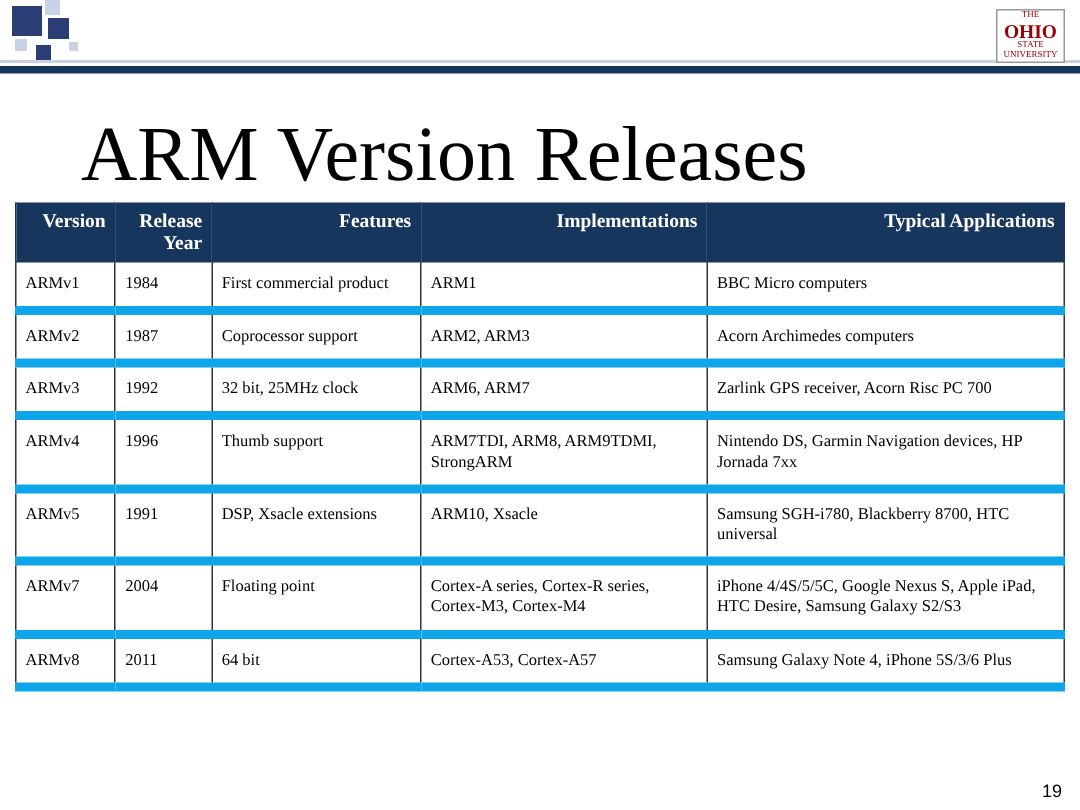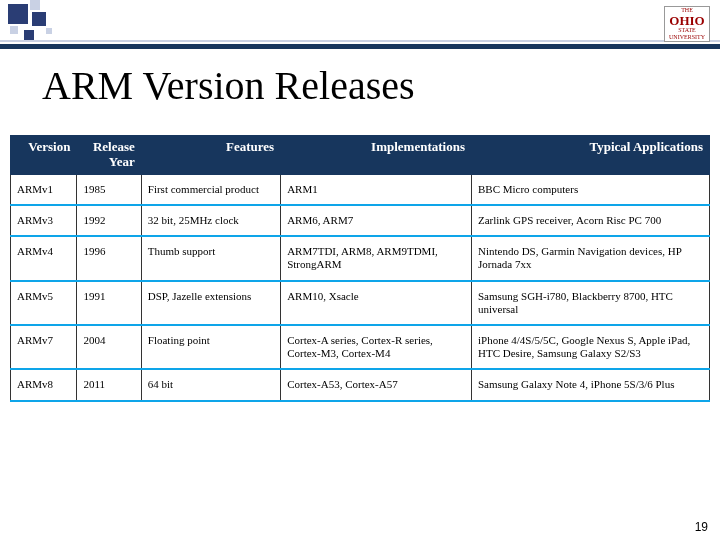--- a/index.html
+++ b/index.html
@@ -67,22 +67,22 @@
   }
   .logo .ohio {
     font-size: 13px;
     font-weight: bold;
     line-height: 13px;
   }
   h1.title {
     position: absolute;
     top: 62px;
     left: 42px;
-    margin: 0;
-    font-size: 40px;
+    margin: 12px;
+    font-size: 52px;
     font-weight: normal;
     color: #000;
   }
   .tablewrap {
     position: absolute;
     top: 135px;
     left: 10px;
     right: 10px;
   }
   table.arm {
@@ -99,21 +99,21 @@
     font-size: 13px;
     padding: 4px 6px;
     border: 1px solid #17365d;
     vertical-align: top;
     line-height: 1.15;
   }
   table.arm td {
     padding: 8px 6px;
     border-left: 1px solid #333;
     border-right: 1px solid #333;
-    border-bottom: 2px solid #0ea5e9;
+    border-bottom: 6px solid #0ea5e9;
     vertical-align: top;
     line-height: 1.2;
   }
   table.arm col.c1 { width: 62px; }
   table.arm col.c2 { width: 60px; }
   table.arm col.c3 { width: 130px; }
   table.arm col.c4 { width: 178px; }
   table.arm col.c5 { width: 222px; }
 
   .pagenum {
@@ -165,43 +165,50 @@
           <th>Version</th>
           <th>Release Year</th>
           <th>Features</th>
           <th>Implementations</th>
           <th>Typical Applications</th>
         </tr>
       </thead>
       <tbody id="table-body">
           <tr>
             <td>ARMv1</td>
-            <td>1985</td>
+            <td>1984</td>
             <td>First commercial product</td>
             <td>ARM1</td>
             <td>BBC Micro computers</td>
+          </tr>
+          <tr>
+            <td>ARMv2</td>
+            <td>1987</td>
+            <td>Coprocessor support</td>
+            <td>ARM2, ARM3</td>
+            <td>Acorn Archimedes computers</td>
           </tr>
           <tr>
             <td>ARMv3</td>
             <td>1992</td>
             <td>32 bit, 25MHz clock</td>
             <td>ARM6, ARM7</td>
             <td>Zarlink GPS receiver, Acorn Risc PC 700</td>
           </tr>
           <tr>
             <td>ARMv4</td>
             <td>1996</td>
             <td>Thumb support</td>
             <td>ARM7TDI, ARM8, ARM9TDMI, StrongARM</td>
             <td>Nintendo DS, Garmin Navigation devices, HP Jornada 7xx</td>
           </tr>
           <tr>
             <td>ARMv5</td>
             <td>1991</td>
-            <td>DSP, Jazelle extensions</td>
+            <td>DSP, Xsacle extensions</td>
             <td>ARM10, Xsacle</td>
             <td>Samsung SGH-i780, Blackberry 8700, HTC universal</td>
           </tr>
           <tr>
             <td>ARMv7</td>
             <td>2004</td>
             <td>Floating point</td>
             <td>Cortex-A series, Cortex-R series, Cortex-M3, Cortex-M4</td>
             <td>iPhone 4/4S/5/5C, Google Nexus S, Apple iPad, HTC Desire, Samsung Galaxy S2/S3</td>
           </tr>

